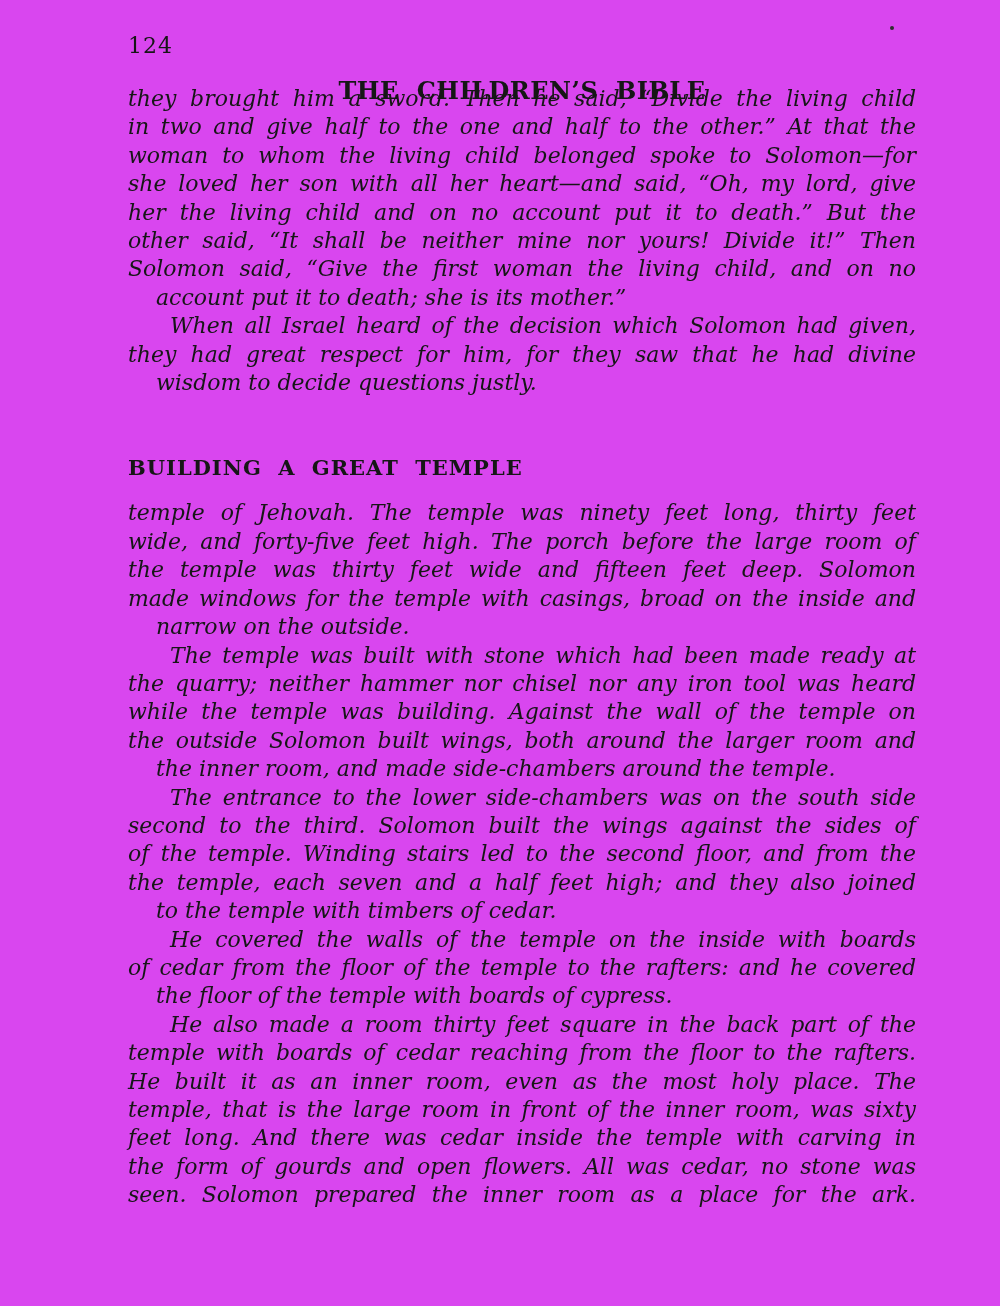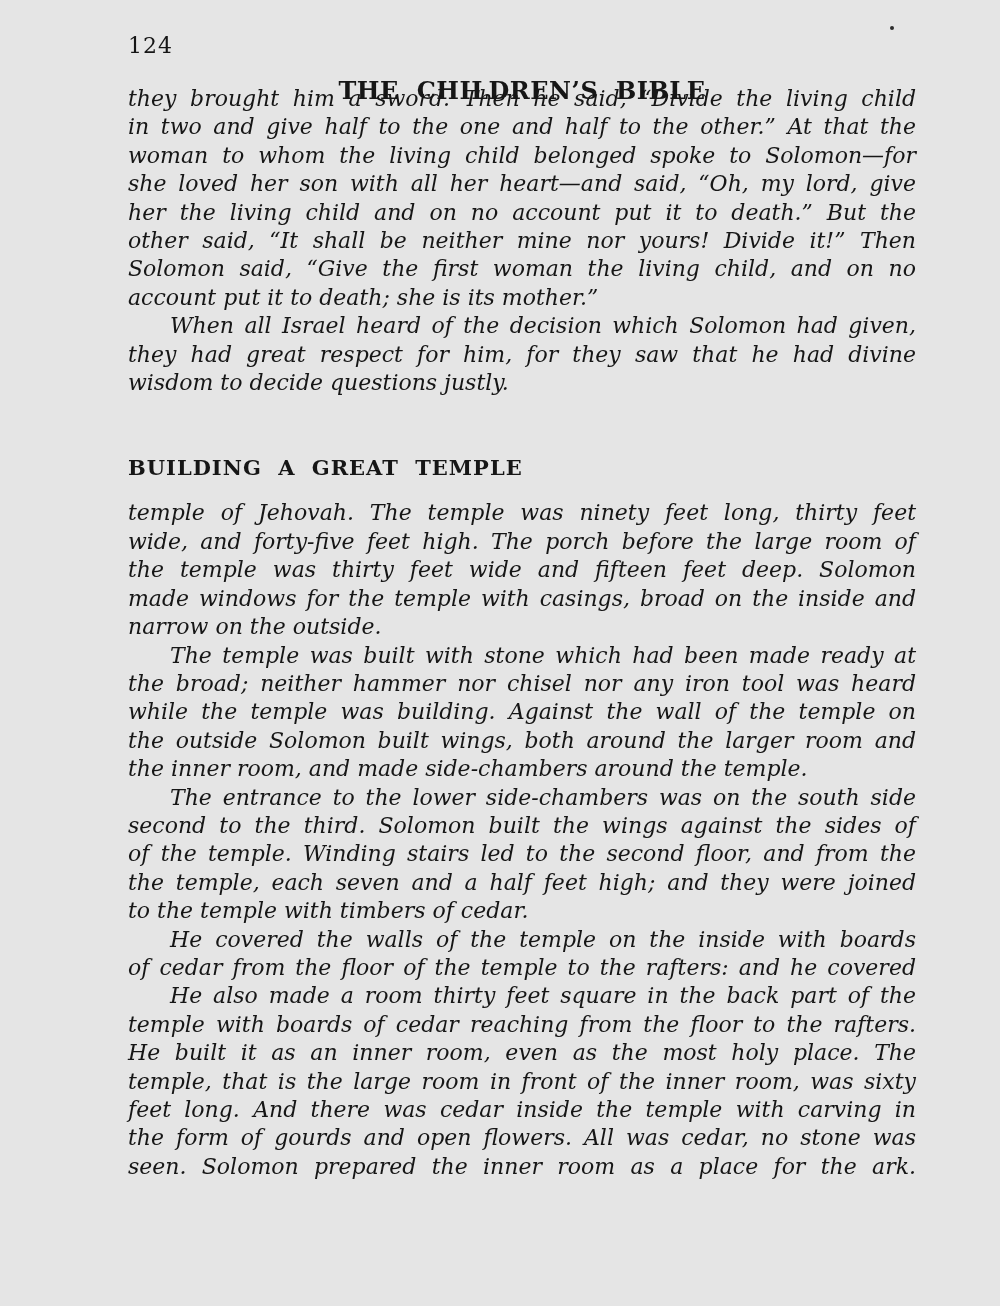--- a/index.html
+++ b/index.html
@@ -4,21 +4,21 @@
 <style>
   html, body {
     margin: 0;
     padding: 0;
     background: #ffffff;
   }
   .page {
     position: relative;
     width: 1000px;
     height: 1306px;
-    background: #e5e5e5;
+    background: #d946ef;
     font-family: "DejaVu Serif", serif;
     color: #161616;
     overflow: hidden;
   }
   .pagenum {
     position: absolute;
     left: 128px;
     top: 33px;
     font-size: 22px;
     letter-spacing: 1px;
@@ -57,20 +57,21 @@
   .ln {
     font-size: 22px;
     line-height: 28.4px;
     white-space: normal;
     text-align: justify;
     text-align-last: justify;
     font-style: italic;
   }
   .ln.end {
     text-align-last: left;
+    margin-left: 28px;
   }
   .ln.ind {
     text-indent: 42px;
   }
   .sechead {
     margin: 57px 0 17px 0;
     text-align: left;
     font-size: 21px;
     line-height: 28px;
     font-weight: bold;
@@ -111,37 +112,38 @@
     <div class="para">
       <div class="ln">temple of Jehovah.  The temple was ninety feet long, thirty feet</div>
       <div class="ln">wide, and forty-five feet high.  The porch before the large room of</div>
       <div class="ln">the temple was thirty feet wide and fifteen feet deep.  Solomon</div>
       <div class="ln">made windows for the temple with casings, broad on the inside and</div>
       <div class="ln end">narrow on the outside.</div>
     </div>
 
     <div class="para">
       <div class="ln ind">The temple was built with stone which had been made ready at</div>
-      <div class="ln">the broad; neither hammer nor chisel nor any iron tool was heard</div>
+      <div class="ln">the quarry; neither hammer nor chisel nor any iron tool was heard</div>
       <div class="ln">while the temple was building.  Against the wall of the temple on</div>
       <div class="ln">the outside Solomon built wings, both around the larger room and</div>
       <div class="ln end">the inner room, and made side-chambers around the temple.</div>
     </div>
 
     <div class="para">
       <div class="ln ind">The entrance to the lower side-chambers was on the south side</div>
       <div class="ln">second to the third.  Solomon built the wings against the sides of</div>
       <div class="ln">of the temple.  Winding stairs led to the second floor, and from the</div>
-      <div class="ln">the temple, each seven and a half feet high; and they were joined</div>
+      <div class="ln">the temple, each seven and a half feet high; and they also joined</div>
       <div class="ln end">to the temple with timbers of cedar.</div>
     </div>
 
     <div class="para">
       <div class="ln ind">He covered the walls of the temple on the inside with boards</div>
       <div class="ln">of cedar from the floor of the temple to the rafters: and he covered</div>
+      <div class="ln end">the floor of the temple with boards of cypress.</div>
     </div>
 
     <div class="para">
       <div class="ln ind">He also made a room thirty feet square in the back part of the</div>
       <div class="ln">temple with boards of cedar reaching from the floor to the rafters.</div>
       <div class="ln">He built it as an inner room, even as the most holy place.  The</div>
       <div class="ln">temple, that is the large room in front of the inner room, was sixty</div>
       <div class="ln">feet long.  And there was cedar inside the temple with carving in</div>
       <div class="ln">the form of gourds and open flowers.  All was cedar, no stone was</div>
       <div class="ln">seen.  Solomon prepared the inner room as a place for the ark.</div>

